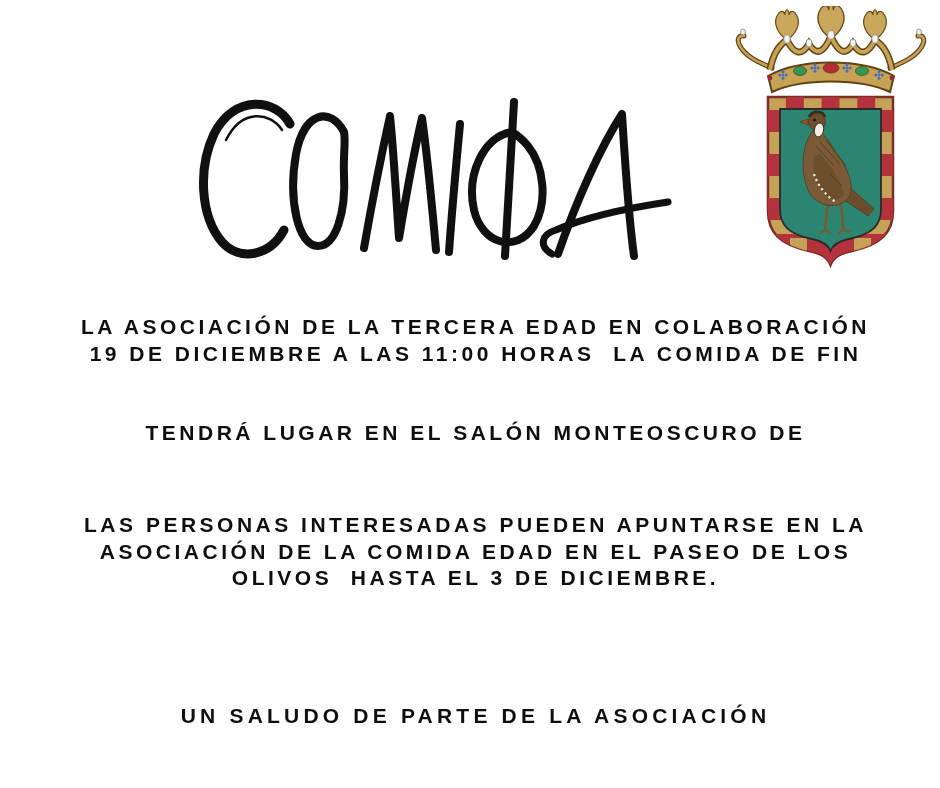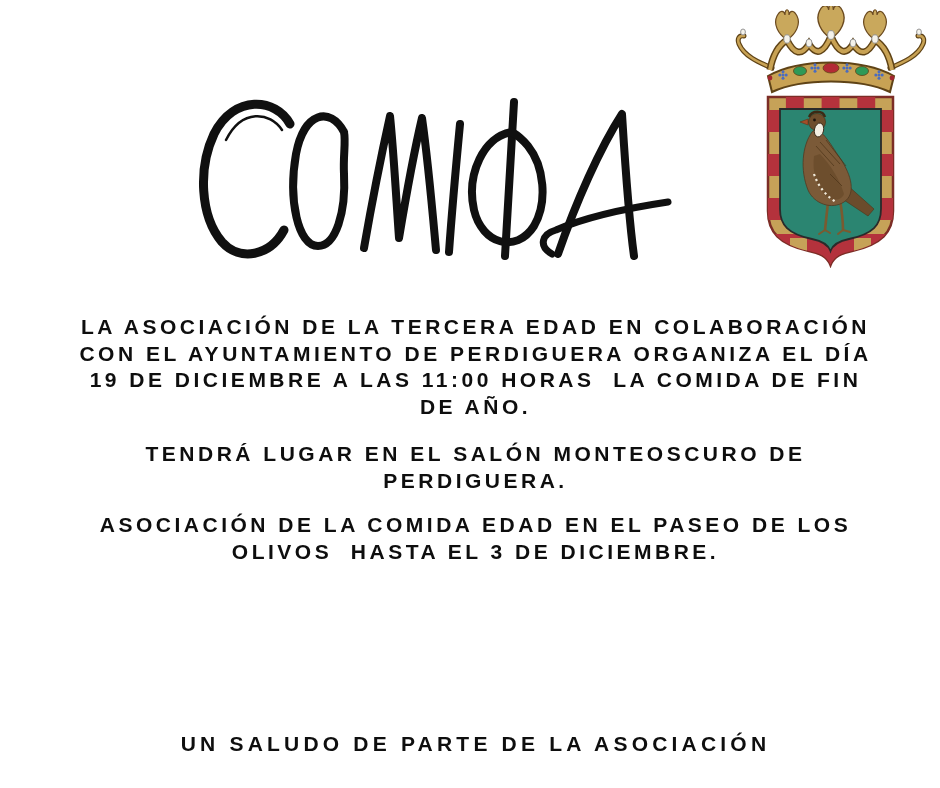--- a/index.html
+++ b/index.html
@@ -4,23 +4,23 @@
 <style>
   html,body{margin:0;padding:0;background:#ffffff;}
   .poster{position:relative;width:940px;height:788px;background:#ffffff;overflow:hidden;
           font-family:"Liberation Sans", sans-serif;}
   .title-wrap{position:absolute;left:193px;top:90px;width:482px;height:205px;}
   .crest-wrap{position:absolute;left:730px;top:6px;width:204px;height:262px;}
   .copy{position:absolute;left:0;right:0;text-align:center;font-weight:700;color:#0e0e0e;
         font-size:21px;line-height:26.5px;letter-spacing:3.5px;padding-left:11px;}
   .copy .line{white-space:pre;}
   #p1{top:314px;}
-  #p2{top:441px;}
+  #p2{top:420px;}
   #p3{top:512px;}
-  #footer-line{top:703px;letter-spacing:4.2px;margin-top:28px;}
+  #footer-line{top:703px;letter-spacing:4.2px;}
   svg{display:block;}
 </style>
 </head>
 <body>
 
 <div class="poster">
 
   <div class="title-wrap" aria-label="COMIDA">
     <svg width="482" height="205" viewBox="0 0 480 205" fill="none" stroke="#101010" stroke-linecap="round" stroke-linejoin="round">
 
@@ -131,31 +131,29 @@
           <ellipse cx="89" cy="124" rx="4.6" ry="7" fill="#f3eee1" stroke="#362817" stroke-width="0.9" transform="rotate(12 89 124)"></ellipse>
           <path d="M78,113 L70,116 L78,119 Z" fill="#a24e28" stroke="#5a2a10" stroke-width="0.5"></path>
           <circle cx="84.5" cy="114" r="1.4" fill="#1d140c"></circle>
         </g>
       </g>
     </svg>
   </div>
 
   <div class="copy" id="p1">
     <div class="line">LA ASOCIACIÓN DE LA TERCERA EDAD EN COLABORACIÓN</div>
-    <div class="line">CON EL AYUNTAMIENTO DE PERDIGUERA ORGANIZA EL DÍA</div>
     <div class="line">19 DE DICIEMBRE A LAS 11:00 HORAS  LA COMIDA DE FIN</div>
-    <div class="line">DE AÑO.</div>
   </div>
 
   <div class="copy" id="p2">
     <div class="line">TENDRÁ LUGAR EN EL SALÓN MONTEOSCURO DE</div>
-    <div class="line">PERDIGUERA.</div>
   </div>
 
   <div class="copy" id="p3">
+    <div class="line">LAS PERSONAS INTERESADAS PUEDEN APUNTARSE EN LA</div>
     <div class="line">ASOCIACIÓN DE LA COMIDA EDAD EN EL PASEO DE LOS</div>
     <div class="line">OLIVOS  HASTA EL 3 DE DICIEMBRE.</div>
   </div>
 
   <div class="copy" id="footer-line">
     <div class="line">UN SALUDO DE PARTE DE LA ASOCIACIÓN</div>
   </div>
 
 </div>
 

